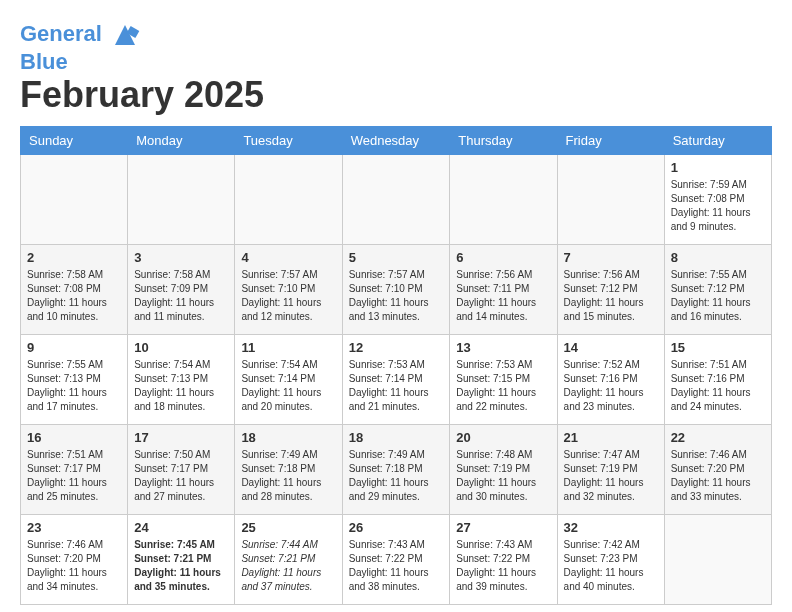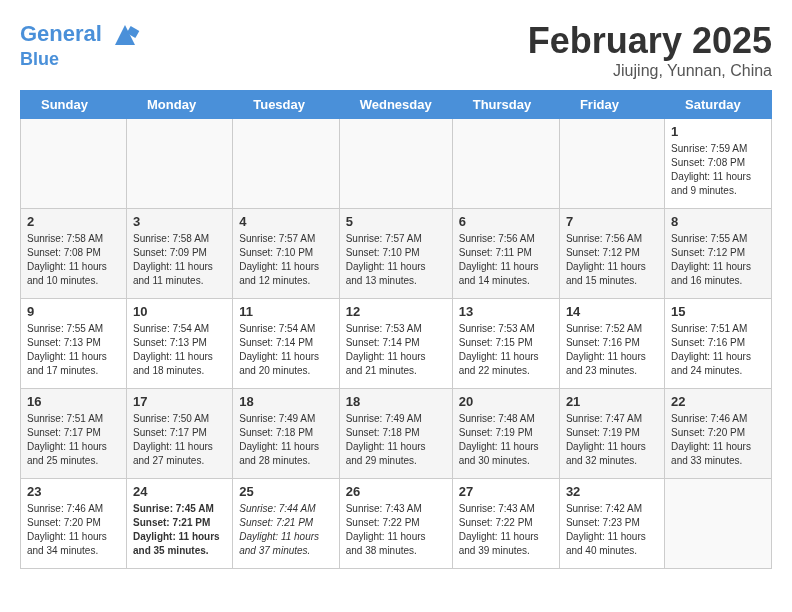--- a/index.html
+++ b/index.html
@@ -8,20 +8,21 @@
       background: #fff;
       width: 792px;
       min-height: 612px;
       padding: 20px;
     }
     .header {
       display: flex;
       justify-content: space-between;
       align-items: flex-start;
       margin-bottom: 10px;
+      flex-direction: column;
     }
     .logo {
       display: flex;
       align-items: center;
     }
     .logo-text {
       font-size: 22px;
       font-weight: bold;
       color: #333;
       line-height: 1.1;
@@ -47,23 +48,23 @@
       color: #555;
     }
     table {
       width: 100%;
       border-collapse: collapse;
     }
     th {
       background-color: #4a90d9;
       color: #fff;
       font-size: 13px;
-      font-weight: bold;
+      font-weight: normal;
       text-align: left;
-      padding: 6px 20px;
+      padding: 6px 8px;
       border: 1px solid #4a90d9;
     }
     td {
       border: 1px solid #ccc;
       vertical-align: top;
       padding: 5px 6px;
       width: 108px;
       height: 90px;
       font-size: 10.5px;
       color: #333;
@@ -98,26 +99,25 @@
     <div>
       <div style="display:flex;align-items:center;">
         <div class="logo-text">
           <span>General</span>
           <svg class="logo-icon" viewBox="0 0 30 30" style="display:inline-block;vertical-align:middle;margin-left:2px;">
             <polygon points="5,25 15,5 25,25" fill="#4a90d9"></polygon>
             <rect x="18" y="8" width="10" height="8" fill="#4a90d9" transform="rotate(30,23,12)"></rect>
           </svg>
         </div>
       </div>
-      <div class="logo-text" style="color:#4a90d9;font-size:18px;">Blue</div>
+      <div class="logo-text" style="color:#4a90d9;font-size:22px;">Blue</div>
     </div>
   </div>
   <div class="title-block">
     <div class="month-title">February 2025</div>
-    <div class="location">Jiujing, Yunnan, China</div>
   </div>
 </div>
 
 <table>
   <thead>
     <tr>
     <th>Sunday</th>
         <th>Monday</th>
         <th>Tuesday</th>
         <th>Wednesday</th>

